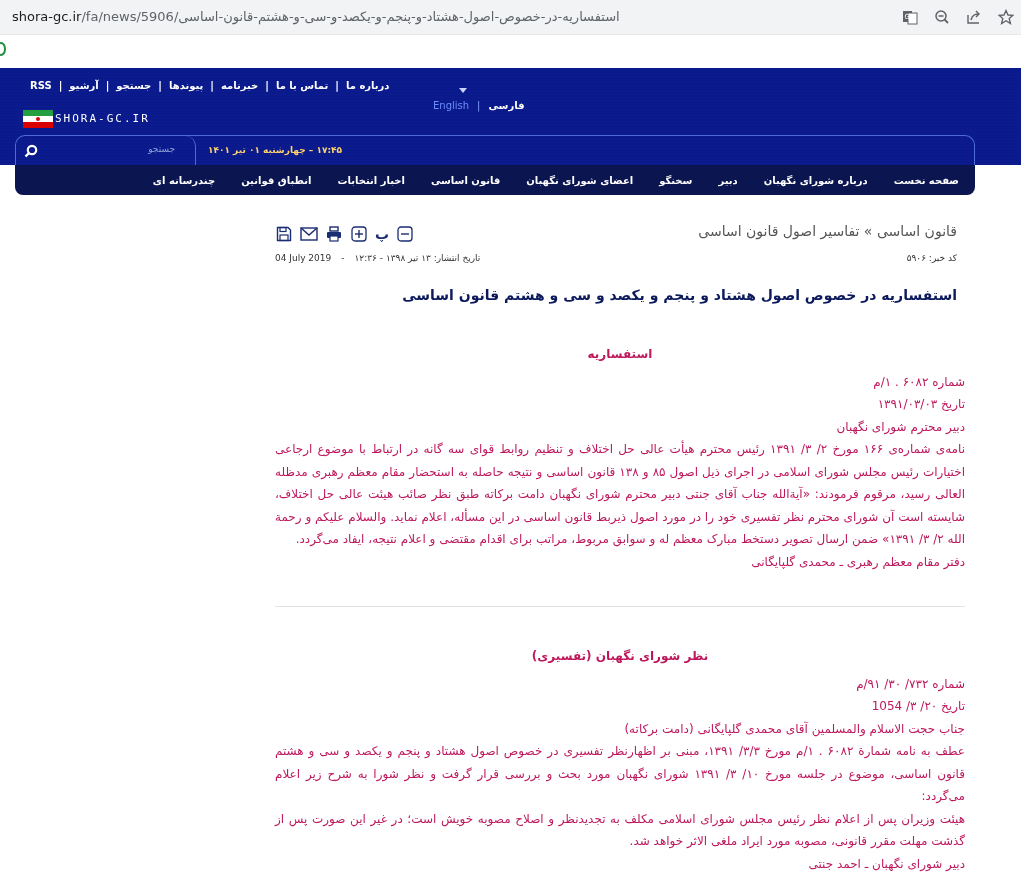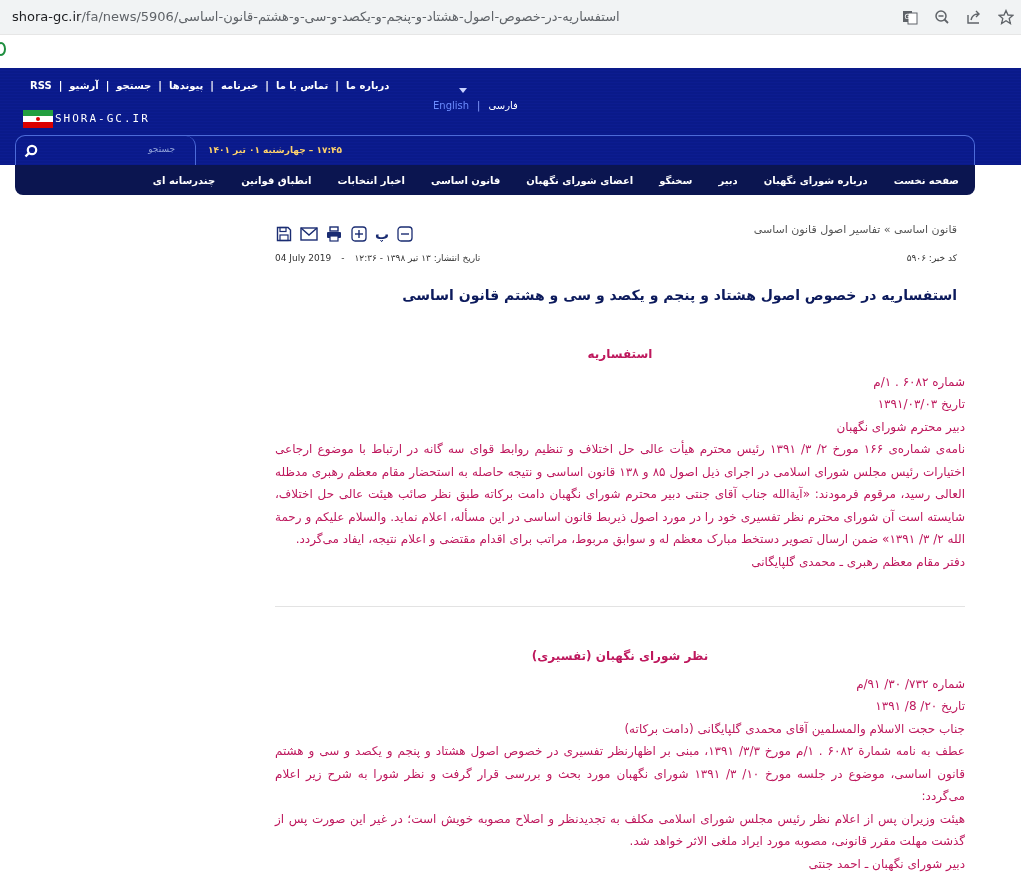--- a/index.html
+++ b/index.html
@@ -17,21 +17,21 @@
   
   .site-header { position: absolute; left: 0; top: 68px; width: 1021px; height: 97px;
     background: repeating-linear-gradient(180deg, #0a1a8a 0px, #0a1a8a 2px, #0c1c90 2px, #0c1c90 3px); }
   .header-inner { position: absolute; left: 15px; top: 0; width: 960px; height: 97px; }
   .toplinks { position: absolute; left: 8px; top: 12px; display: flex; align-items: center; gap: 0; direction: rtl; font-size: 10px; font-weight: bold; color: #ffffff; }
   .toplinks a { color: #ffffff; text-decoration: none; padding: 0 7px; }
   .toplinks .sep { color: #ffffff; font-size: 10px; }
   .langs { position: absolute; left: 418px; top: 12px; font-size: 10px; display: flex; gap: 8px; align-items: center; direction: ltr; margin-top: 20px; }
   .langs .en { color: #6c8cff; }
   .langs .sep { color: #8aa0ff; }
-  .langs .fa { color: #ffffff; font-weight: normal; }
+  .langs .fa { color: #ffffff; font-weight: bold; }
   .langs .caret { position: absolute; left: 26px; top: -12px; width: 0; height: 0; border-left: 4px solid transparent; border-right: 4px solid transparent; border-top: 5px solid #c9d3ff; }
   .flag { position: absolute; left: 8px; top: 42px; width: 30px; height: 18px; }
   .flag div { height: 6px; }
   .flag .g { background: #239f40; }
   .flag .w { background: #ffffff; position: relative; }
   .flag .w::after { content: ""; position: absolute; left: 13px; top: 1px; width: 4px; height: 4px; background: #da0000; border-radius: 50%; }
   .flag .r { background: #da0000; }
   .domain-text { position: absolute; left: 40px; top: 44px; color: #ffffff; font-size: 11px; letter-spacing: 2px; font-family: "DejaVu Sans Mono", monospace; }
   .search-box { position: absolute; left: 0; top: 67px; width: 960px; height: 30px; border: 1px solid #4d6bd8; border-bottom: none; border-radius: 10px 10px 0 0; }
   .search-field { position: absolute; left: 0; top: 0; width: 180px; height: 30px; border-right: 1px solid #4d6bd8; border-radius: 10px 10px 0 0; }
@@ -42,21 +42,21 @@
   .logo .logo-text { position: absolute; right: 10px; top: 2px; font-family: "DejaVu Serif", serif; font-size: 38px; color: #ffffff; direction: rtl; font-style: italic; }
   .logo .ornament { position: absolute; left: 0; bottom: 4px; width: 24px; height: 24px; }
 
   
   .mainnav { position: absolute; left: 15px; top: 165px; width: 960px; height: 30px; background: #0b1550; border-radius: 0 0 8px 8px; }
   .mainnav ul { list-style: none; display: flex; direction: rtl; height: 30px; align-items: center; padding-right: 16px; }
   .mainnav li { color: #ffffff; font-size: 10px; font-weight: bold; padding-left: 26px; white-space: nowrap; }
 
   
   .article { position: absolute; left: 275px; top: 215px; width: 690px; direction: rtl; }
-  .breadcrumb { position: absolute; right: 8px; top: 8px; font-size: 11px; color: #555; }
+  .breadcrumb { position: absolute; right: 8px; top: 8px; font-size: 14px; color: #555; }
   .toolbar { position: absolute; left: 0; top: 10px; display: flex; direction: ltr; gap: 7px; align-items: center; }
   .toolbar .tb { width: 18px; height: 18px; color: #1a2c72; display: inline-flex; align-items: center; justify-content: center; }
   .toolbar .tb-text { font-size: 14px; font-weight: bold; color: #1a2c72; }
   .news-code { position: absolute; right: 8px; top: 38px; font-size: 9px; color: #333; }
   .pub-date { position: absolute; left: 0; top: 38px; font-size: 9px; color: #333; direction: rtl; display: flex; gap: 10px; }
   .pub-date .en-date { direction: ltr; }
   .article-title { position: absolute; right: 8px; top: 72px; font-size: 14px; font-weight: bold; color: #0c1a5c; }
 
   .section { position: absolute; right: 0; width: 690px; font-size: 12px; color: #be185d; line-height: 22.5px; text-align: justify; }
   .section h3 { text-align: center; font-size: 12px; font-weight: bold; margin-bottom: 5px; }
@@ -220,19 +220,19 @@
     <p>دبیر محترم شورای نگهبان</p>
     <p>نامه‌ی شماره‌ی ۱۶۶ مورخ ۲/ ۳/ ۱۳۹۱ رئیس محترم هیأت عالی حل اختلاف و تنظیم روابط قوای سه گانه در ارتباط با موضوع ارجاعی اختیارات رئیس مجلس شورای اسلامی در اجرای ذیل اصول ۸۵ و ۱۳۸ قانون اساسی و نتیجه حاصله به استحضار مقام معظم رهبری مدظله العالی رسید، مرقوم فرمودند: «آیةالله جناب آقای جنتی دبیر محترم شورای نگهبان دامت برکاته طبق نظر صائب هیئت عالی حل اختلاف، شایسته است آن شورای محترم نظر تفسیری خود را در مورد اصول ذیربط قانون اساسی در این مسأله، اعلام نماید. والسلام علیکم و رحمة الله ۲/ ۳/ ۱۳۹۱» ضمن ارسال تصویر دستخط مبارک معظم له و سوابق مربوط، مراتب برای اقدام مقتضی و اعلام نتیجه، ایفاد می‌گردد.</p>
     <p>دفتر مقام معظم رهبری ـ محمدی گلپایگانی</p>
   </section>
 
   <div class="divider"></div>
 
   <section class="section sec2">
     <h3>نظر شورای نگهبان (تفسیری)</h3>
     <p>شماره ۷۳۲/ ۳۰/ ۹۱/م</p>
-    <p>تاریخ ۲۰/ 8/ ۱۳۹۱</p>
+    <p>تاریخ ۲۰/ ۳/ 1054</p>
     <p>جناب حجت الاسلام والمسلمین آقای محمدی گلپایگانی (دامت برکاته)</p>
     <p>عطف به نامه شمارة ۶۰۸۲ . ۱/م مورخ ۳/۳/ ۱۳۹۱، مبنی بر اظهارنظر تفسیری در خصوص اصول هشتاد و پنجم و یکصد و سی و هشتم قانون اساسی، موضوع در جلسه مورخ ۱۰/ ۳/ ۱۳۹۱ شورای نگهبان مورد بحث و بررسی قرار گرفت و نظر شورا به شرح زیر اعلام می‌گردد:</p>
     <p>هیئت وزیران پس از اعلام نظر رئیس مجلس شورای اسلامی مکلف به تجدیدنظر و اصلاح مصوبه خویش است؛ در غیر این صورت پس از گذشت مهلت مقرر قانونی، مصوبه مورد ایراد ملغی الاثر خواهد شد.</p>
     <p>دبیر شورای نگهبان ـ احمد جنتی</p>
   </section>
 </main>
 
 </body></html>

